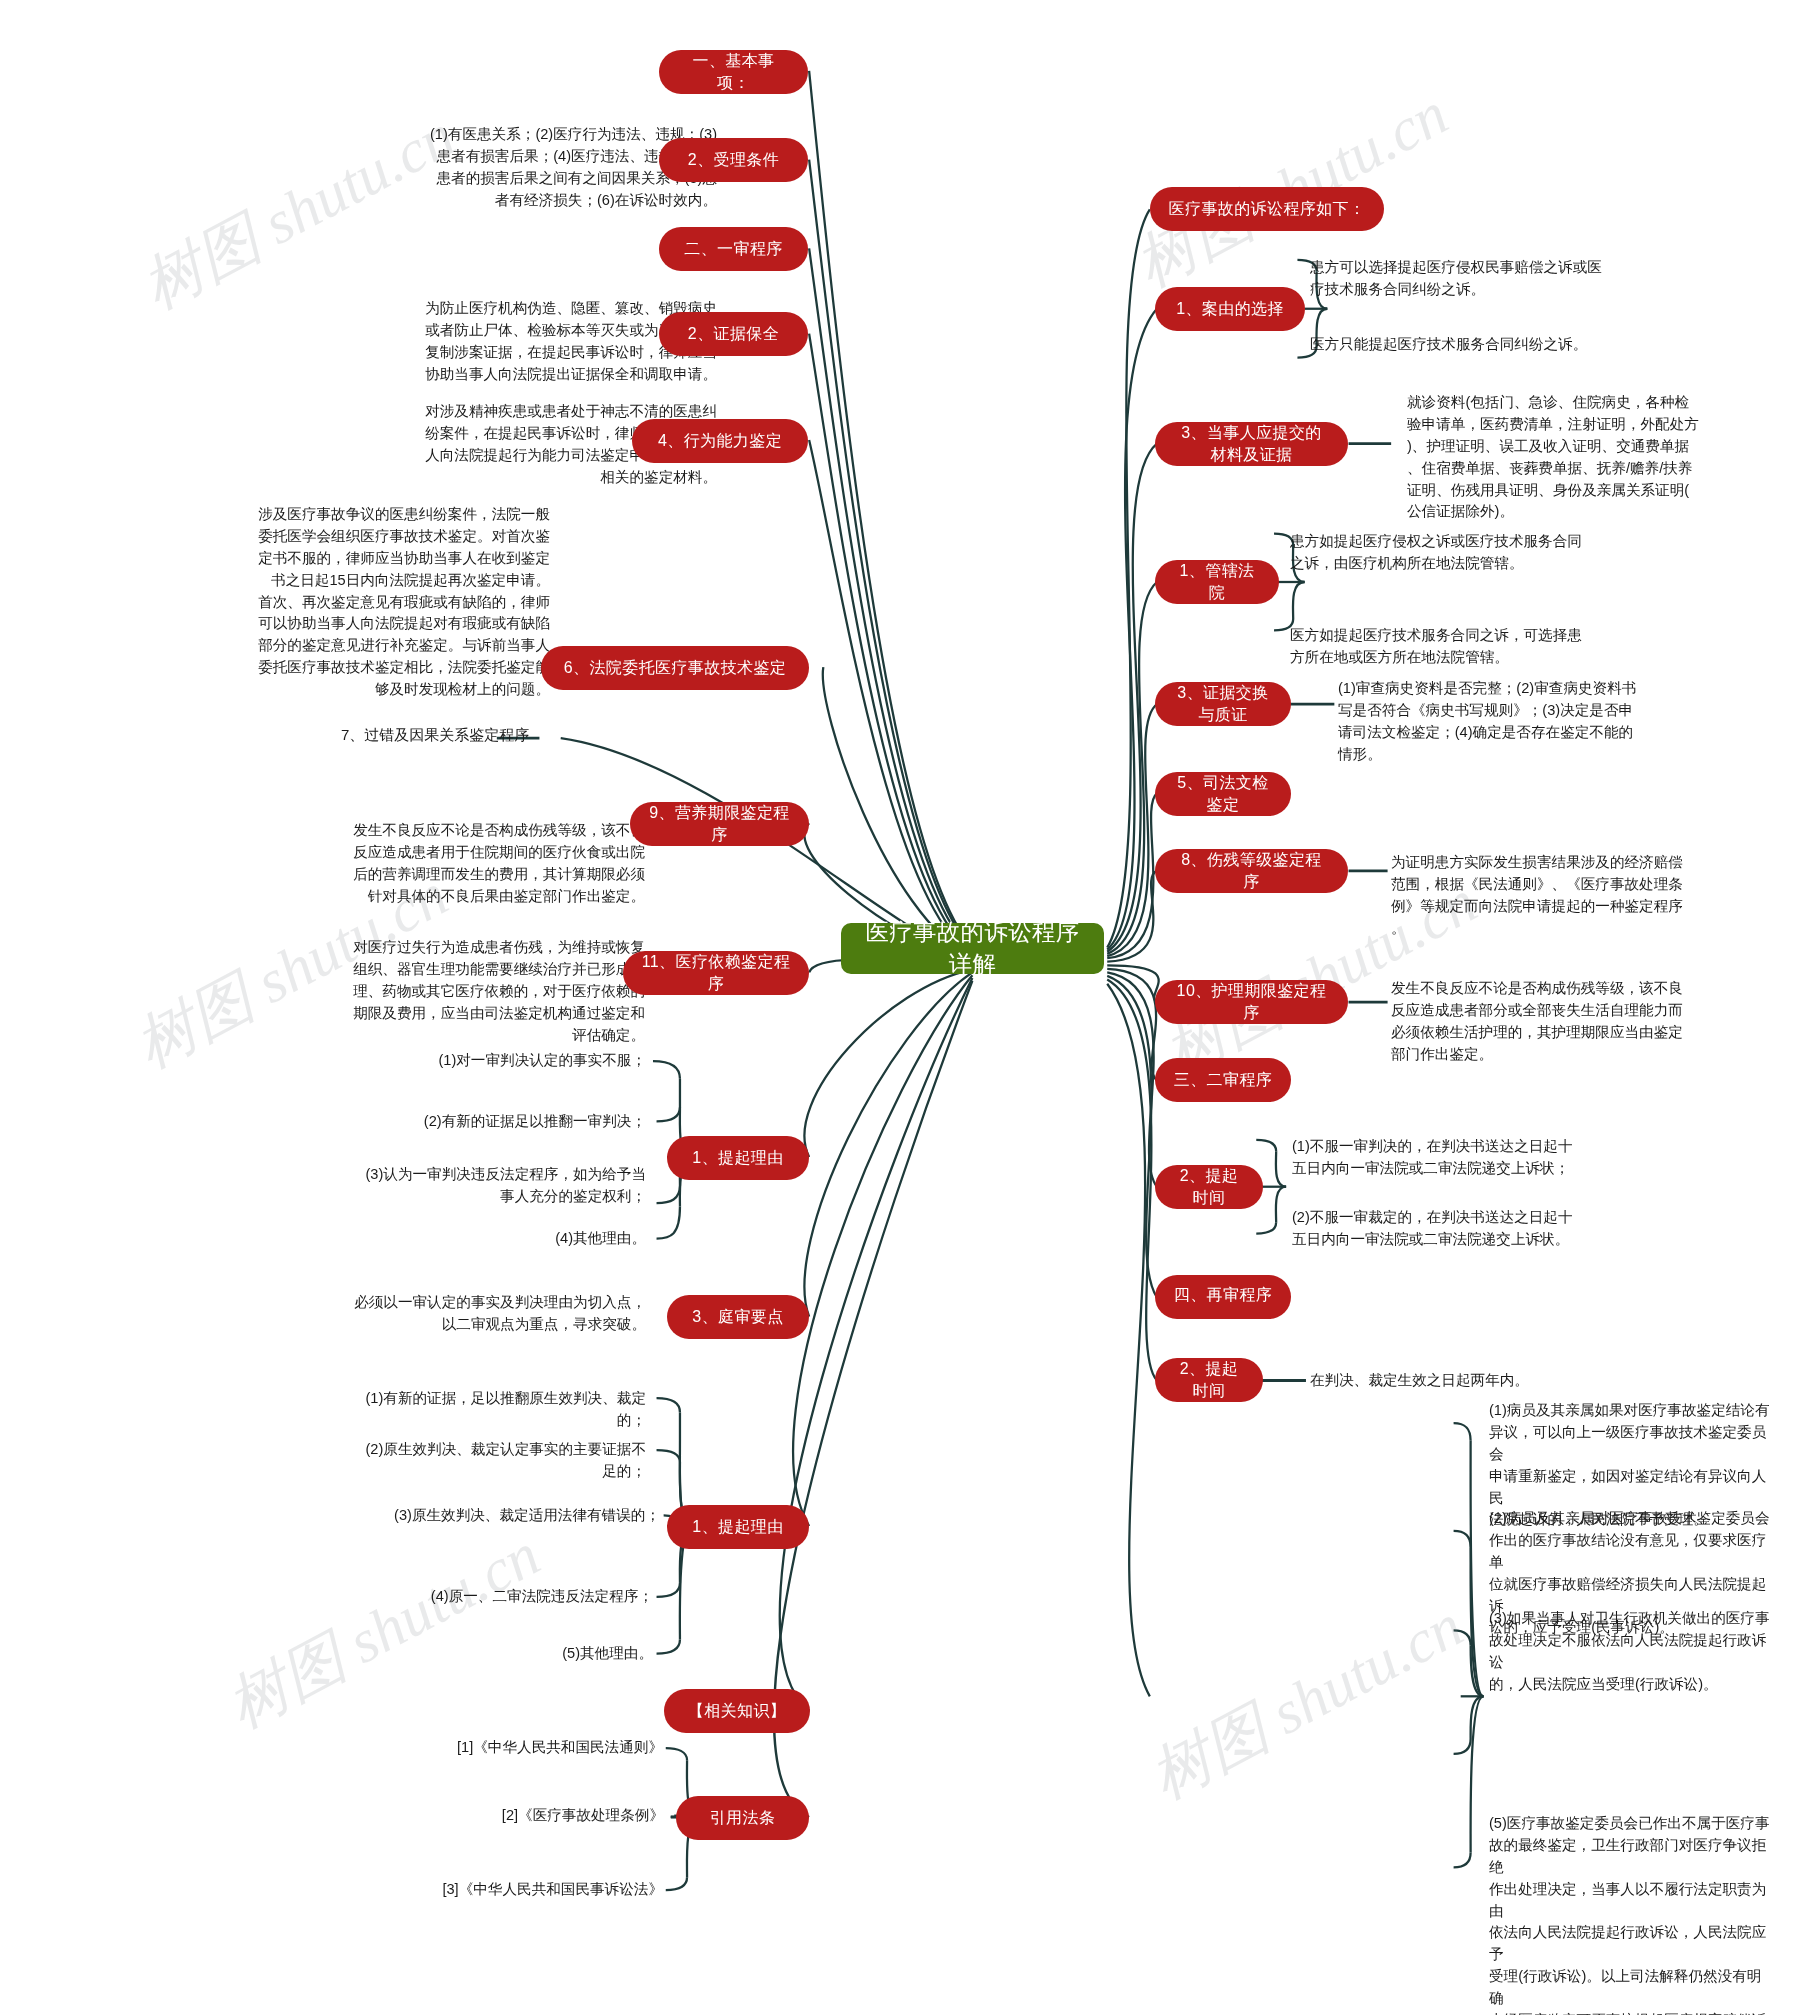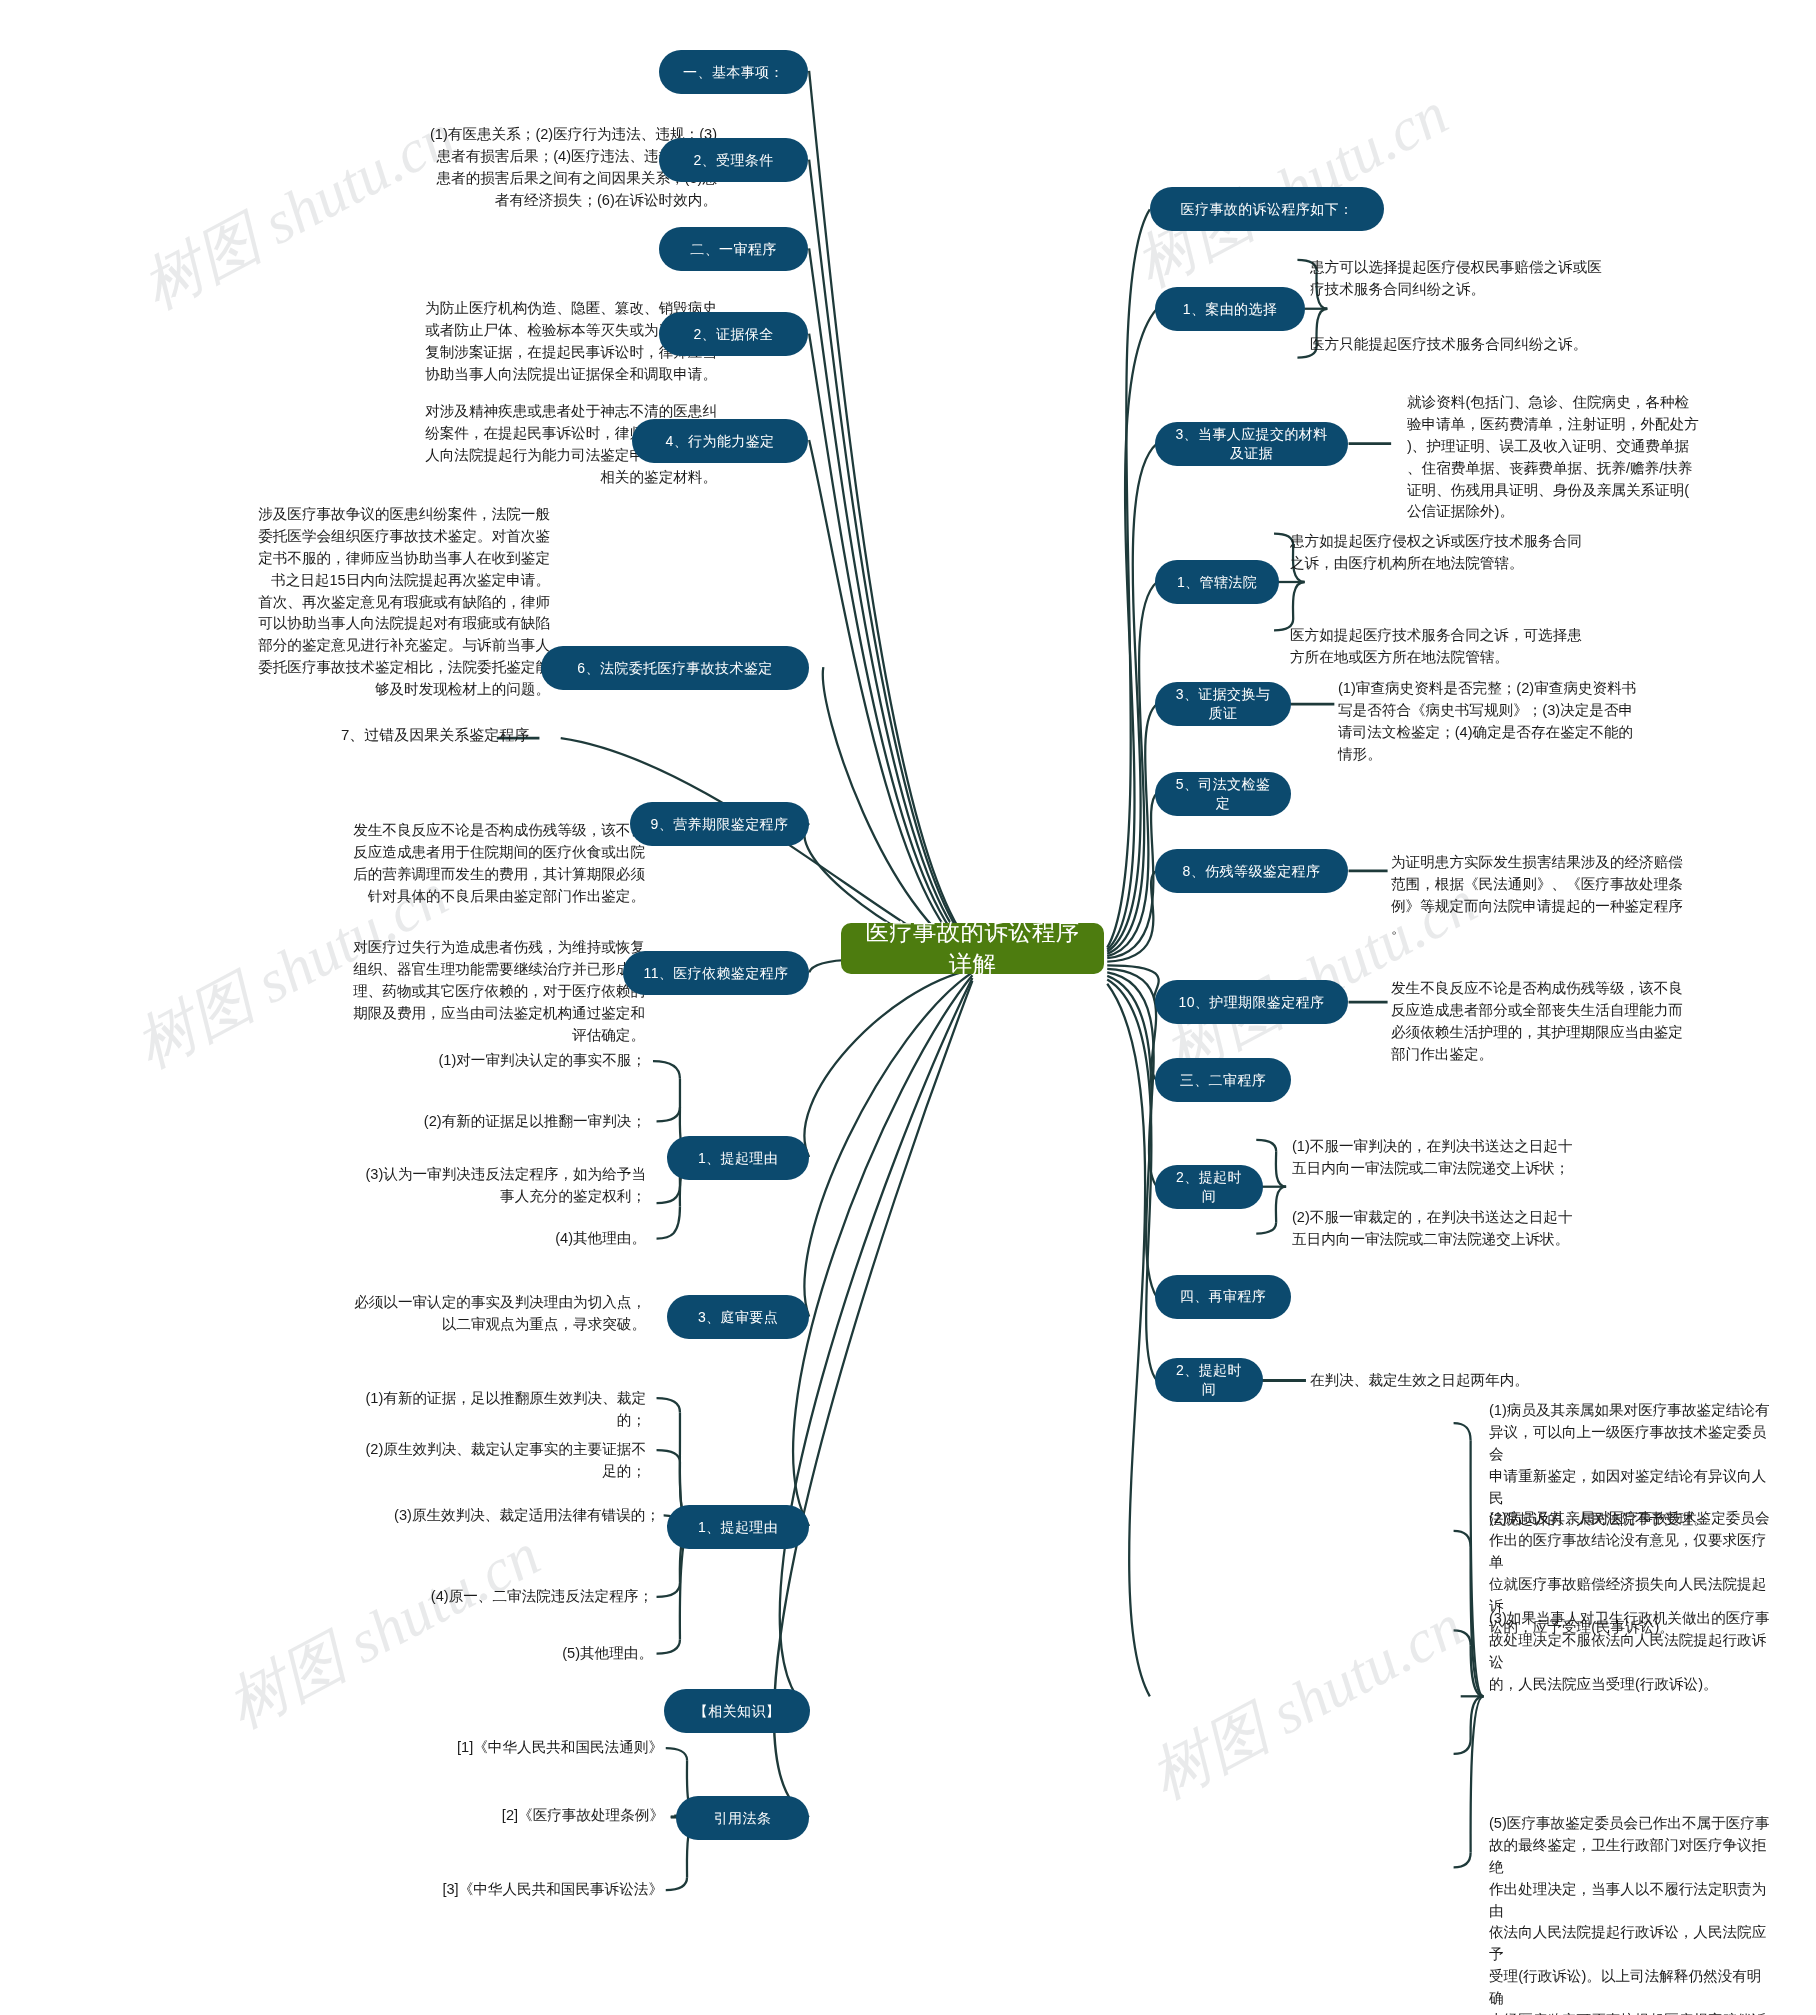--- a/index.html
+++ b/index.html
@@ -17,24 +17,24 @@
   }
   svg#edges {
     position: absolute;
     left: 0; top: 0;
     width: 1817px;
     height: 2015px;
     pointer-events: none;
   }
   .node {
     position: absolute;
-    background: #0c4a6e;
+    background: #b91c1c;
     color: #ffffff;
     border-radius: 28px;
-    font-size: 14px;
+    font-size: 16px;
     line-height: 1.35;
     padding: 10px 18.5px;
     text-align: center;
     display: flex;
     align-items: center;
     justify-content: center;
     white-space: pre-line;
     letter-spacing: 0.4px;
     z-index: 5;
   }

